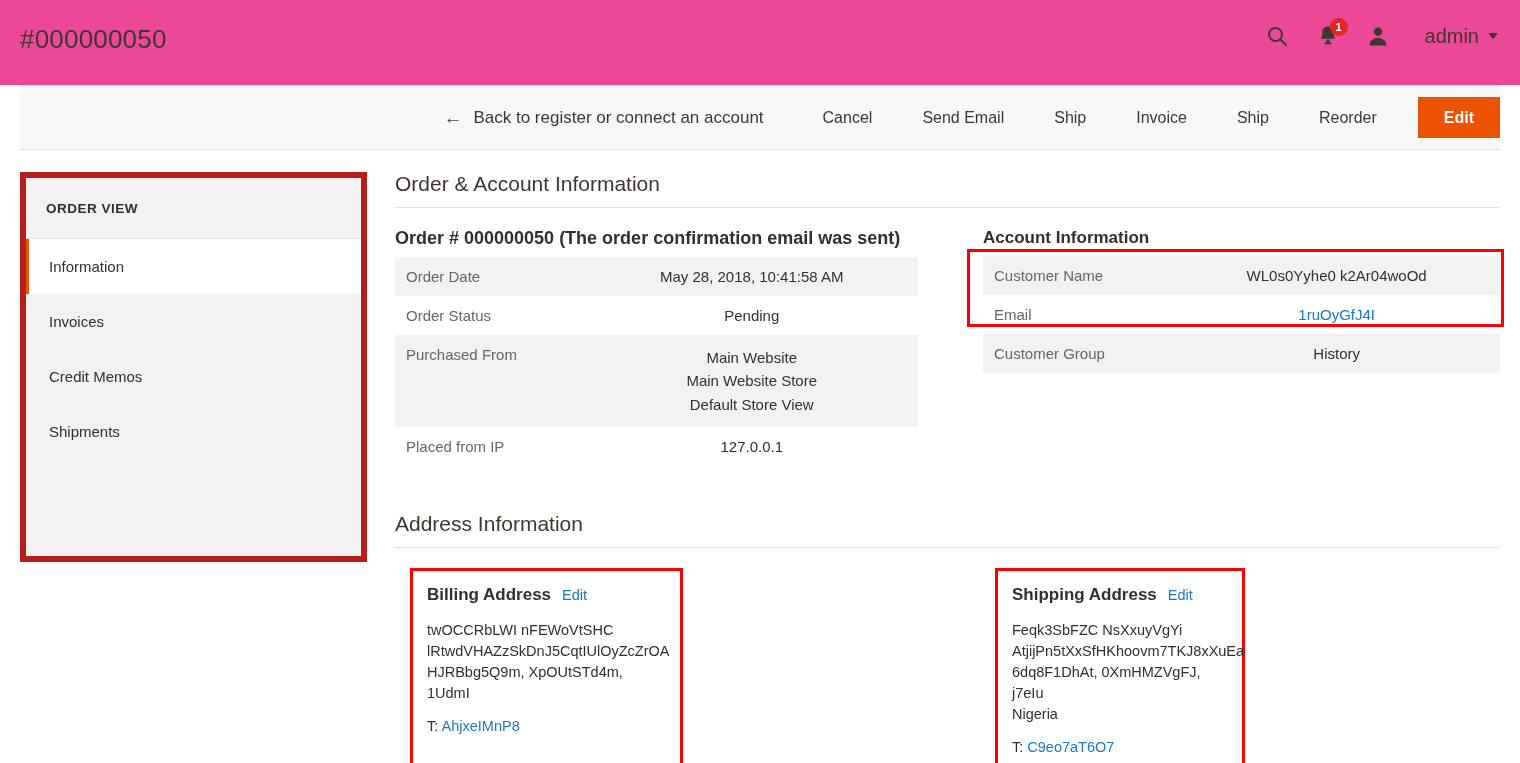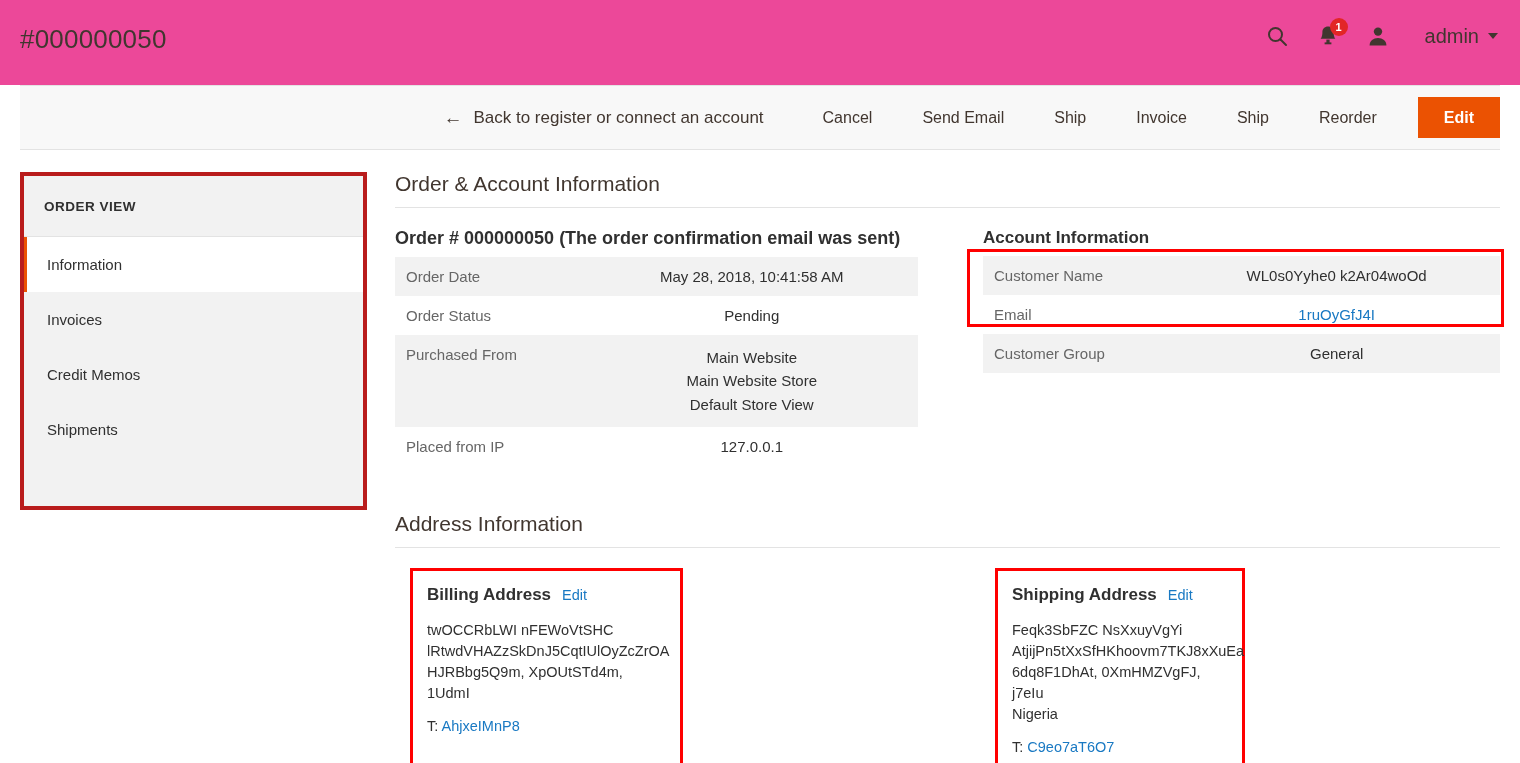--- a/index.html
+++ b/index.html
@@ -120,22 +120,22 @@
   .content {
     display: flex;
     padding: 22px 20px 0 20px;
   }
 
   
   .sidebar {
     width: 347px;
     flex: 0 0 347px;
     background: #f2f2f2;
-    border: 4px solid #b91c1c;
-    height: 338px;
+    border: 6px solid #b91c1c;
+    height: 390px;
   }
   .sidebar-title {
     padding: 23px 0 22px 20px;
     font-size: 13.5px;
     font-weight: bold;
     letter-spacing: 0.5px;
     color: #303030;
     border-bottom: 1px solid #e3e3e3;
     text-transform: uppercase;
   }
@@ -330,21 +330,21 @@
               <tr class="odd">
                 <th>Customer Name</th>
                 <td>WL0s0Yyhe0 k2Ar04woOd</td>
               </tr>
               <tr>
                 <th>Email</th>
                 <td><a class="link">1ruOyGfJ4I</a></td>
               </tr>
               <tr class="odd">
                 <th>Customer Group</th>
-                <td>General</td>
+                <td>History</td>
               </tr>
             </tbody>
           </table>
         </div>
       </div>
     </div>
 
     <div class="address-section">
       <h2 class="section-title">Address Information</h2>
       <div class="addr-cols">

